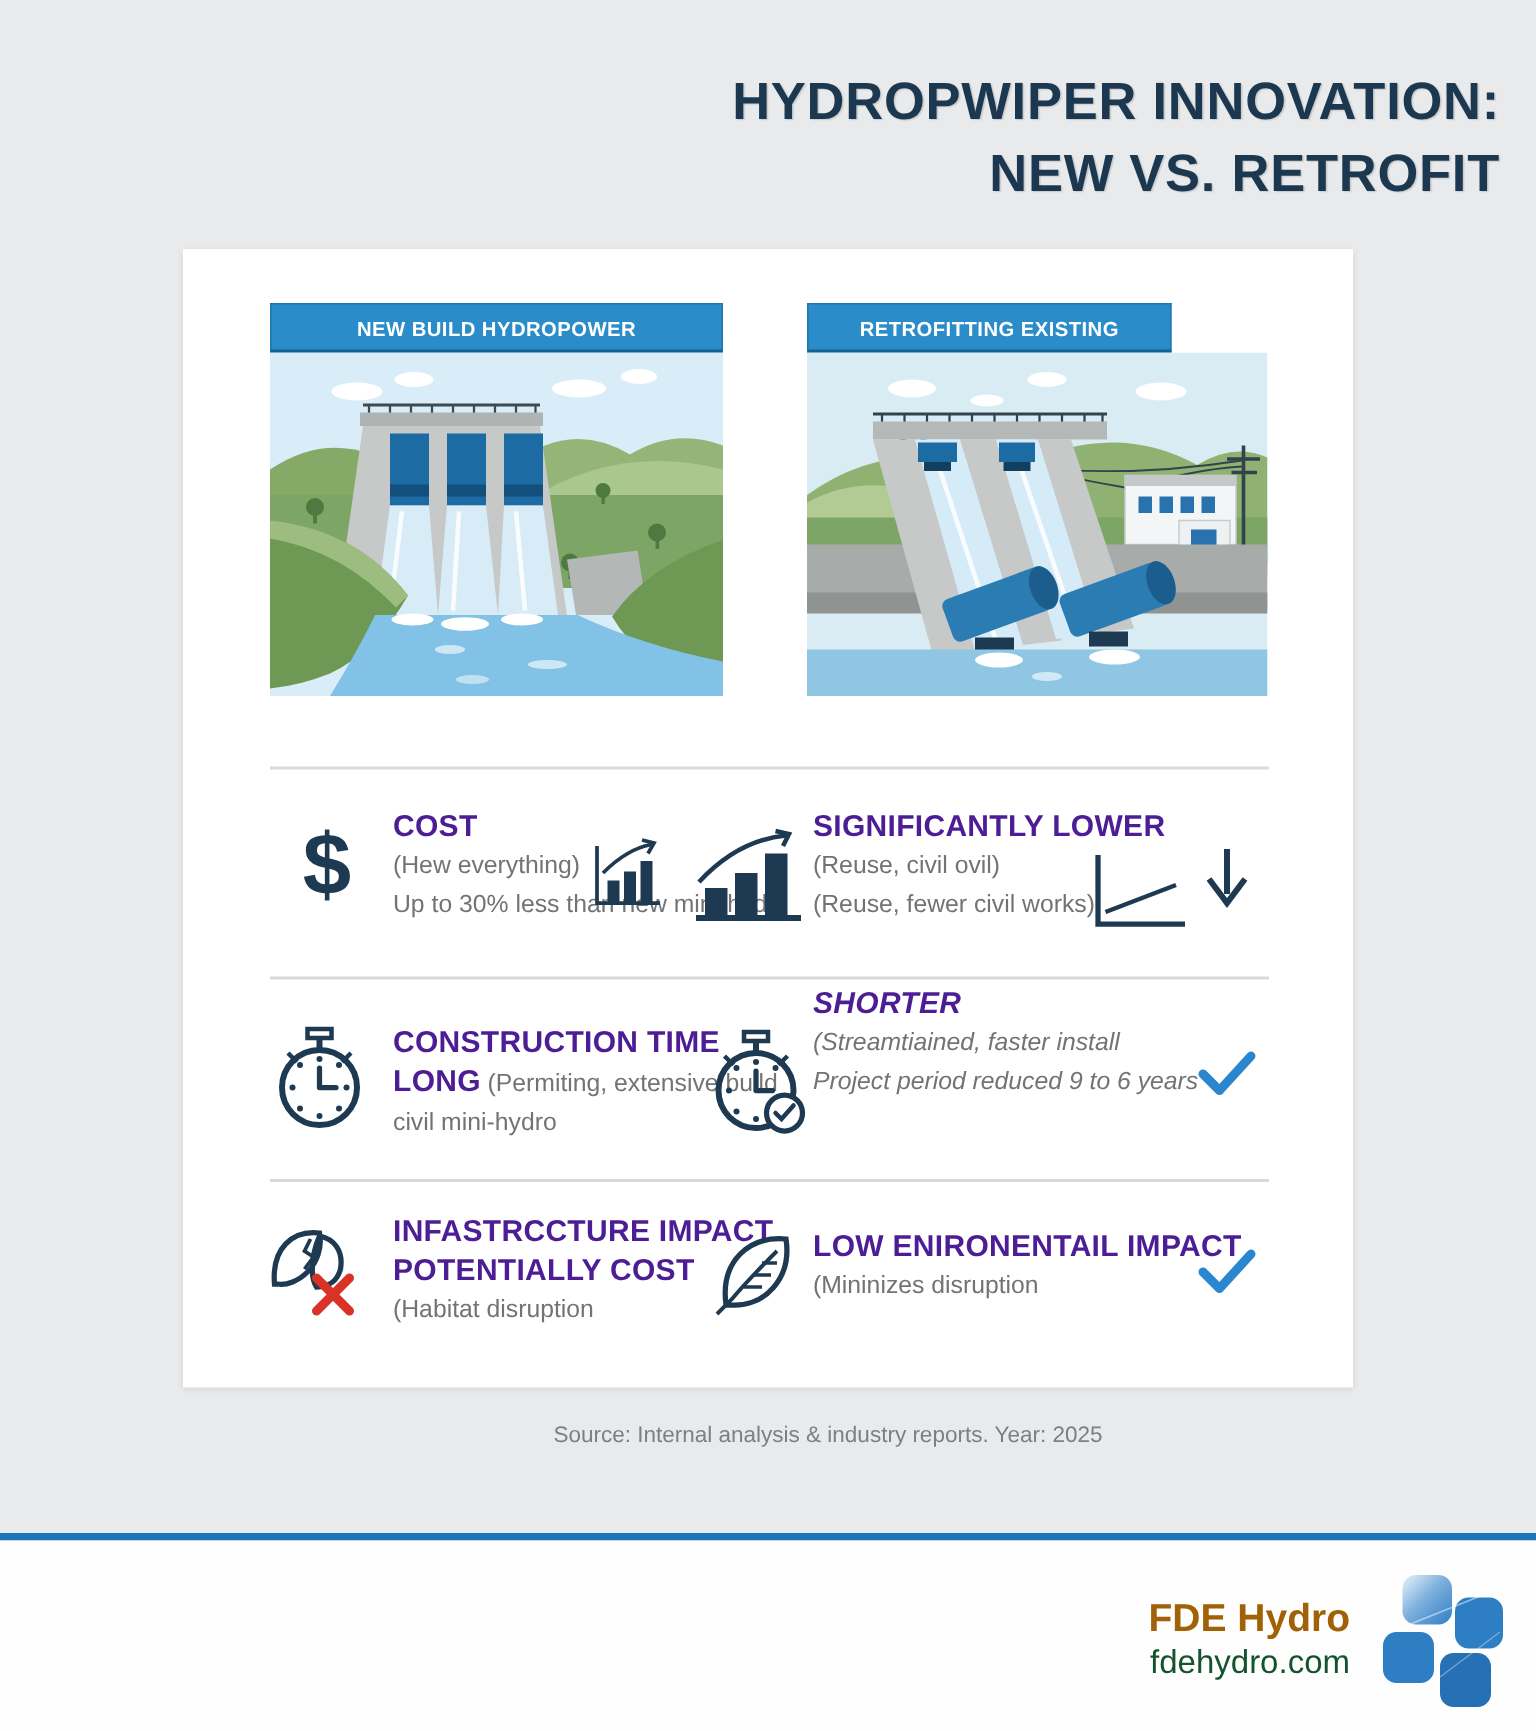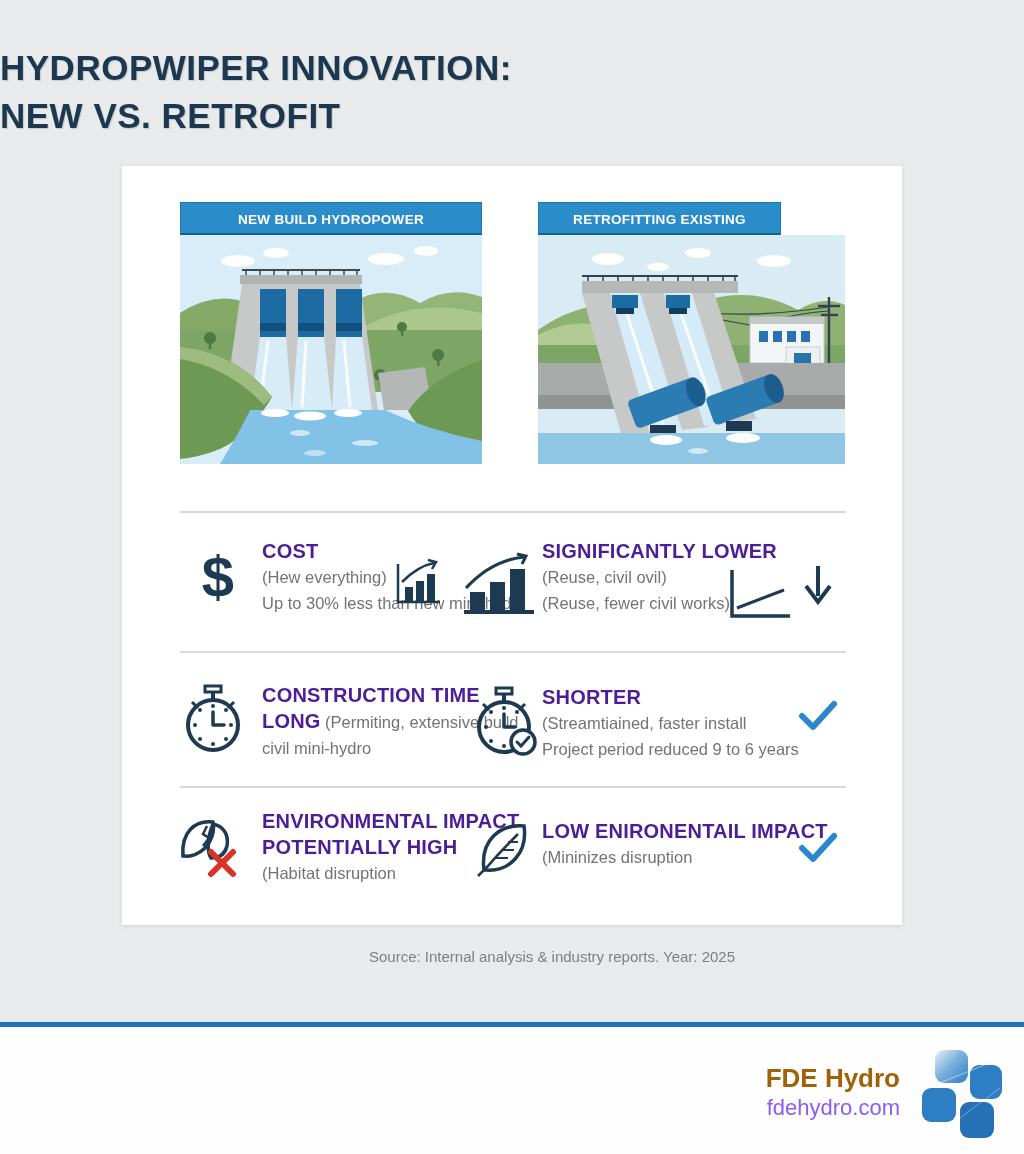--- a/index.html
+++ b/index.html
@@ -3,21 +3,21 @@
 <meta charset="utf-8">
 <style>
   html,body{margin:0;padding:0;}
   body{
     width:1024px;height:1154px;position:relative;overflow:hidden;
     background:#e9eaeb;
     font-family:"Liberation Sans",sans-serif;
   }
   .abs{position:absolute;}
   
-  .title{top:44px;left:0;width:1000px;text-align:left;color:#1c3850;
+  .title{top:44px;left:0;width:1000px;text-align:right;color:#1c3850;
          font-weight:700;font-size:35px;line-height:48px;letter-spacing:.5px;
          text-shadow:1px 1px 1px rgba(0,0,0,.15);}
   
   .card{left:122px;top:166px;width:780px;height:759px;background:#ffffff;
         box-shadow:0 1px 4px rgba(0,0,0,.10);}
   
   .panel{top:36px;}
   .panel-left{left:58px;width:302px;}
   .panel-right{left:416px;width:243px;}
   .panel-header{height:33px;line-height:33px;background:#2a8dc9;color:#ffffff;
@@ -28,21 +28,21 @@
   
   .row-title{font-weight:700;color:#4c1d95;font-size:20px;line-height:26px;letter-spacing:.2px;}
   .row-sub{color:#737373;font-size:16.5px;line-height:26px;}
   .dollar{font-size:58px;font-weight:800;color:#1d3a52;line-height:58px;}
   .src{top:948px;left:0;width:1024px;text-align:center;color:#7b8085;font-size:15px;padding-left:40px;}
   
   .rule{top:1022px;left:0;width:1024px;height:5px;background:#1e74b8;}
   .footer-bg{top:1027px;left:0;width:1024px;height:127px;background:#fefefe;}
   .brand-block{top:1062px;right:124px;text-align:right;}
   .brand{font-size:26px;font-weight:700;color:#a16207;line-height:32px;}
-  .site{font-size:22px;color:#8b5cf6;line-height:28px;}
+  .site{font-size:22px;color:#14532d;line-height:28px;}
   svg{display:block;}
 </style>
 </head>
 <body>
 
 <div class="abs title">
   <div>HYDROPWIPER INNOVATION:</div>
   <div>NEW VS. RETROFIT</div>
 </div>
 
@@ -300,43 +300,43 @@
       <circle cx="46" cy="55" r="2"></circle>
         <circle cx="33" cy="60" r="2"></circle>
         <circle cx="20" cy="55" r="2"></circle>
       <circle cx="15" cy="41" r="2"></circle>
         <circle cx="20" cy="26" r="2"></circle>
     </g>
     <path d="M33,41 V28 M33,41 H44" stroke="#1d3a52" stroke-width="3.5" fill="none" stroke-linecap="round"></path>
     <circle cx="52" cy="56" r="12" fill="#ffffff" stroke="#1d3a52" stroke-width="3.5"></circle>
     <path d="M46,56 l4,4 l8,-9" stroke="#1d3a52" stroke-width="3" fill="none" stroke-linecap="round"></path>
   </svg>
-  <div class="abs" style="left:420px;top:518px;">
+  <div class="abs" style="left:420px;top:490px;font-style:italic;">
     <div class="row-title">SHORTER</div>
     <div class="row-sub">(Streamtiained, faster install</div>
     <div class="row-sub">Project period reduced 9 to 6 years</div>
   </div>
   <svg class="abs" style="left:676px;top:534px;" width="40" height="32" viewBox="0 0 40 32">
     <path d="M4,16 L15,27 L36,4" stroke="#2b86d0" stroke-width="6" fill="none" stroke-linecap="round" stroke-linejoin="round"></path>
   </svg>
 
   <div class="abs divider" style="top:620px;"></div>
 
   <svg class="abs" style="left:55px;top:646px;" width="66" height="66" viewBox="0 0 66 66">
     <path d="M6,44 C4,20 18,8 36,10 C38,20 34,30 28,36 C22,42 14,45 8,44 Z" fill="none" stroke="#1d3a52" stroke-width="3.5"></path>
     <path d="M36,12 C46,14 52,22 50,34 C48,42 42,46 34,46 C30,40 30,26 36,12 Z" fill="none" stroke="#1d3a52" stroke-width="3.5"></path>
     <path d="M30,14 L26,22 L32,26 L26,34" stroke="#1d3a52" stroke-width="2.5" fill="none"></path>
     <g stroke="#d93226" stroke-width="6" stroke-linecap="round">
       <line x1="34" y1="40" x2="56" y2="62"></line>
         <line x1="56" y1="40" x2="34" y2="62"></line>
     </g>
   </svg>
   <div class="abs" style="left:140px;top:642px;">
-    <div class="row-title">ENVIRONMENTAL IMPACT</div>
-    <div class="row-title">POTENTIALLY HIGH</div>
+    <div class="row-title">INFASTRCCTURE IMPACT</div>
+    <div class="row-title">POTENTIALLY COST</div>
     <div class="row-sub">(Habitat disruption</div>
   </div>
   <svg class="abs" style="left:352px;top:652px;" width="58" height="62" viewBox="0 0 58 62">
     <path d="M10,52 C6,22 26,6 50,8 C54,34 36,54 12,52 Z" fill="none" stroke="#1d3a52" stroke-width="3.5"></path>
     <path d="M4,58 L14,48 C24,36 34,26 44,16" stroke="#1d3a52" stroke-width="2.6" fill="none"></path>
     <path d="M22,40 L34,40 M28,32 L40,32 M34,24 L44,24" stroke="#1d3a52" stroke-width="2.2" fill="none"></path>
   </svg>
   <div class="abs" style="left:420px;top:652px;">
     <div class="row-title">LOW ENIRONENTAIL IMPACT</div>
     <div class="row-sub">(Mininizes disruption</div>

